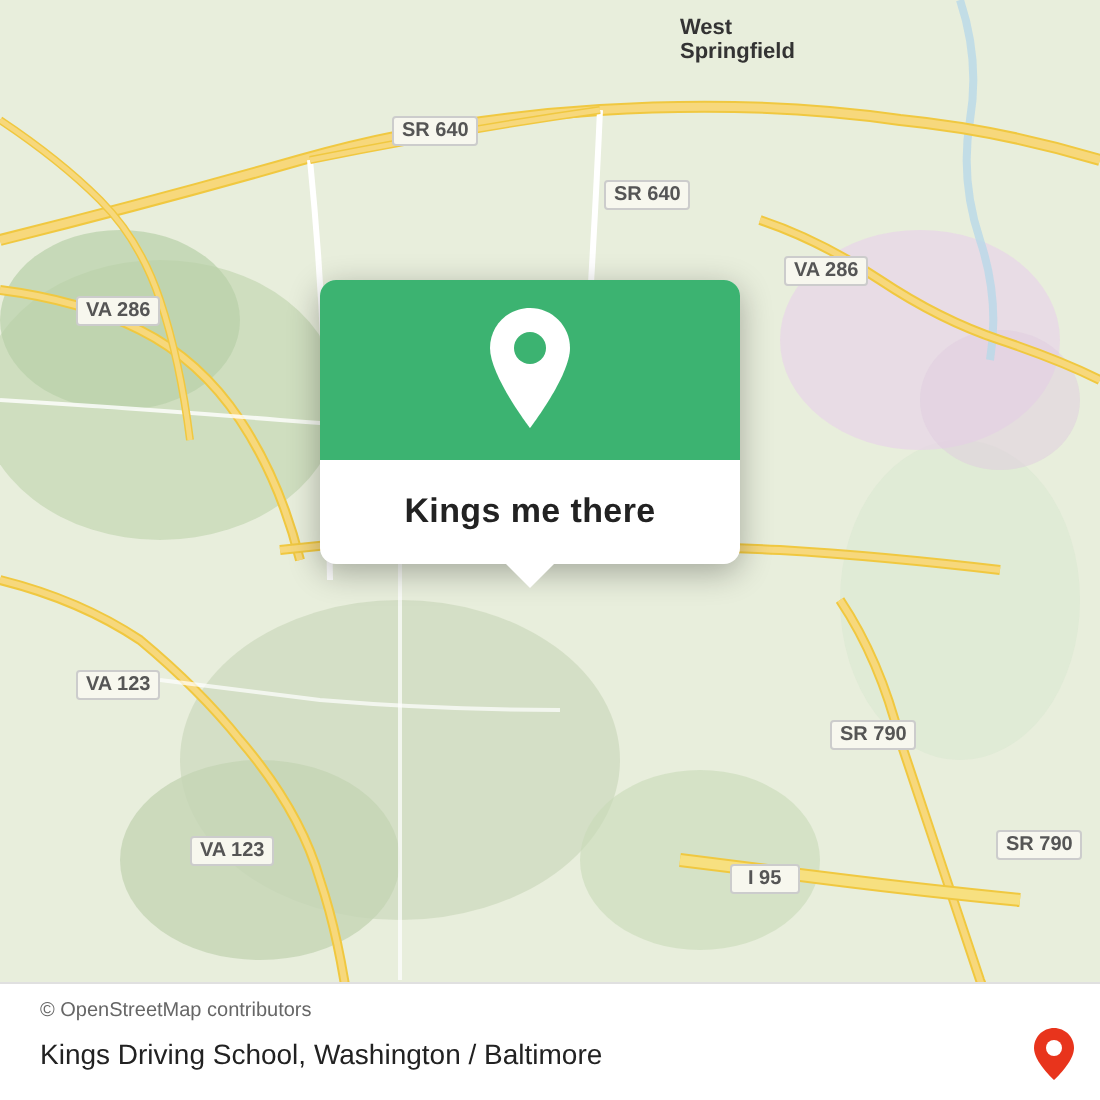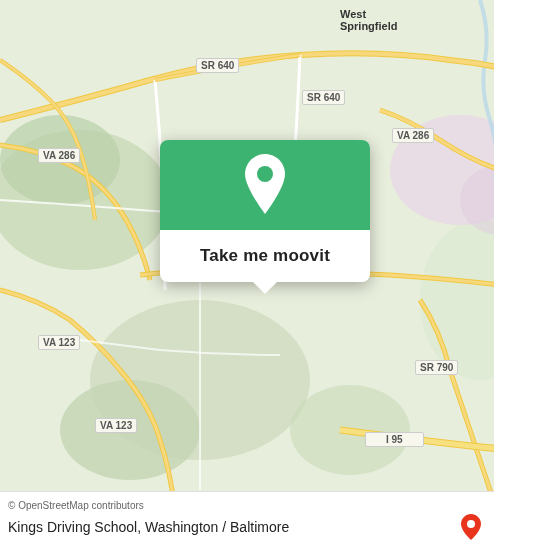--- a/index.html
+++ b/index.html
@@ -5,21 +5,21 @@
     * { margin: 0; padding: 0; box-sizing: border-box; }
     body {
       width: 550px;
       height: 550px;
       overflow: hidden;
       font-family: Arial, sans-serif;
       position: relative;
     }
 
     #map-container {
-      width: 494px;
+      width: 550px;
       height: 550px;
       position: relative;
       background-color: #22c55e;
       overflow: hidden;
     }
 
     
     .popup-card {
       position: absolute;
       top: 140px;
@@ -74,21 +74,21 @@
       letter-spacing: 0.2px;
     }
 
     
     .bottom-bar {
       position: absolute;
       bottom: 0;
       left: 0;
       width: 100%;
       background: white;
-      padding: 8px 12px 10px 8px;
+      padding: 8px 12px 10px 20px;
       z-index: 20;
       border-top: 1px solid #e0e0e0;
     }
 
     .bottom-bar-attribution {
       font-size: 10px;
       color: #666;
       margin-bottom: 3px;
     }
 
@@ -176,32 +176,32 @@
   <div class="label" style="top:8px;left:340px;font-size:11px;color:#333;z-index:5;">West<br>Springfield</div>
   <div class="label" style="top:58px;left:196px;z-index:5;background:#f7f7ee;padding:1px 4px;border:1px solid #ccc;border-radius:2px;">SR 640</div>
   <div class="label" style="top:90px;left:302px;z-index:5;background:#f7f7ee;padding:1px 4px;border:1px solid #ccc;border-radius:2px;">SR 640</div>
   <div class="label" style="top:148px;left:38px;z-index:5;background:#f7f7ee;padding:1px 4px;border:1px solid #ccc;border-radius:2px;">VA 286</div>
   <div class="label" style="top:128px;left:392px;z-index:5;background:#f7f7ee;padding:1px 4px;border:1px solid #ccc;border-radius:2px;">VA 286</div>
   <div class="label" style="top:265px;left:278px;z-index:5;background:#f7f7ee;padding:1px 4px;border:1px solid #ccc;border-radius:2px;">SR 641</div>
   <div class="label" style="top:335px;left:38px;z-index:5;background:#f7f7ee;padding:1px 4px;border:1px solid #ccc;border-radius:2px;">VA 123</div>
   <div class="label" style="top:418px;left:95px;z-index:5;background:#f7f7ee;padding:1px 4px;border:1px solid #ccc;border-radius:2px;">VA 123</div>
   <div class="label" style="top:360px;left:415px;z-index:5;background:#f7f7ee;padding:1px 4px;border:1px solid #ccc;border-radius:2px;">SR 790</div>
   <div class="label" style="top:415px;left:498px;z-index:5;background:#f7f7ee;padding:1px 4px;border:1px solid #ccc;border-radius:2px;">SR 790</div>
-  <div class="label" style="top:432px;left:365px;z-index:5;background:#f7f7ee;padding:1px 20px;border:1px solid #ccc;border-radius:2px;font-weight:700;">I 95</div>
+  <div class="label" style="top:432px;left:365px;z-index:5;background:#f7f7ee;padding:1px 8px;border:1px solid #ccc;border-radius:2px;font-weight:700;">I 95</div>
 
   <div class="popup-card">
     <div class="popup-icon-area">
 
       <svg width="50" height="62" viewBox="0 0 50 62" fill="none" xmlns="http://www.w3.org/2000/svg">
         <path d="M25 0C13.95 0 5 8.95 5 20C5 34 25 60 25 60C25 60 45 34 45 20C45 8.95 36.05 0 25 0Z" fill="white"></path>
         <circle cx="25" cy="20" r="8" fill="#3cb371"></circle>
       </svg>
     </div>
     <div class="popup-button-area">
-      <button class="take-me-there-btn">Take me moovit</button>
+      <button class="take-me-there-btn">Kings me there</button>
     </div>
   </div>
 
   <div class="bottom-bar">
     <div class="bottom-bar-attribution">© OpenStreetMap contributors</div>
     <div class="bottom-bar-location">
       <span>Kings Driving School, Washington / Baltimore</span>
       <div class="moovit-logo">
 
         <svg width="22" height="26" viewBox="0 0 22 26" fill="none" xmlns="http://www.w3.org/2000/svg">

